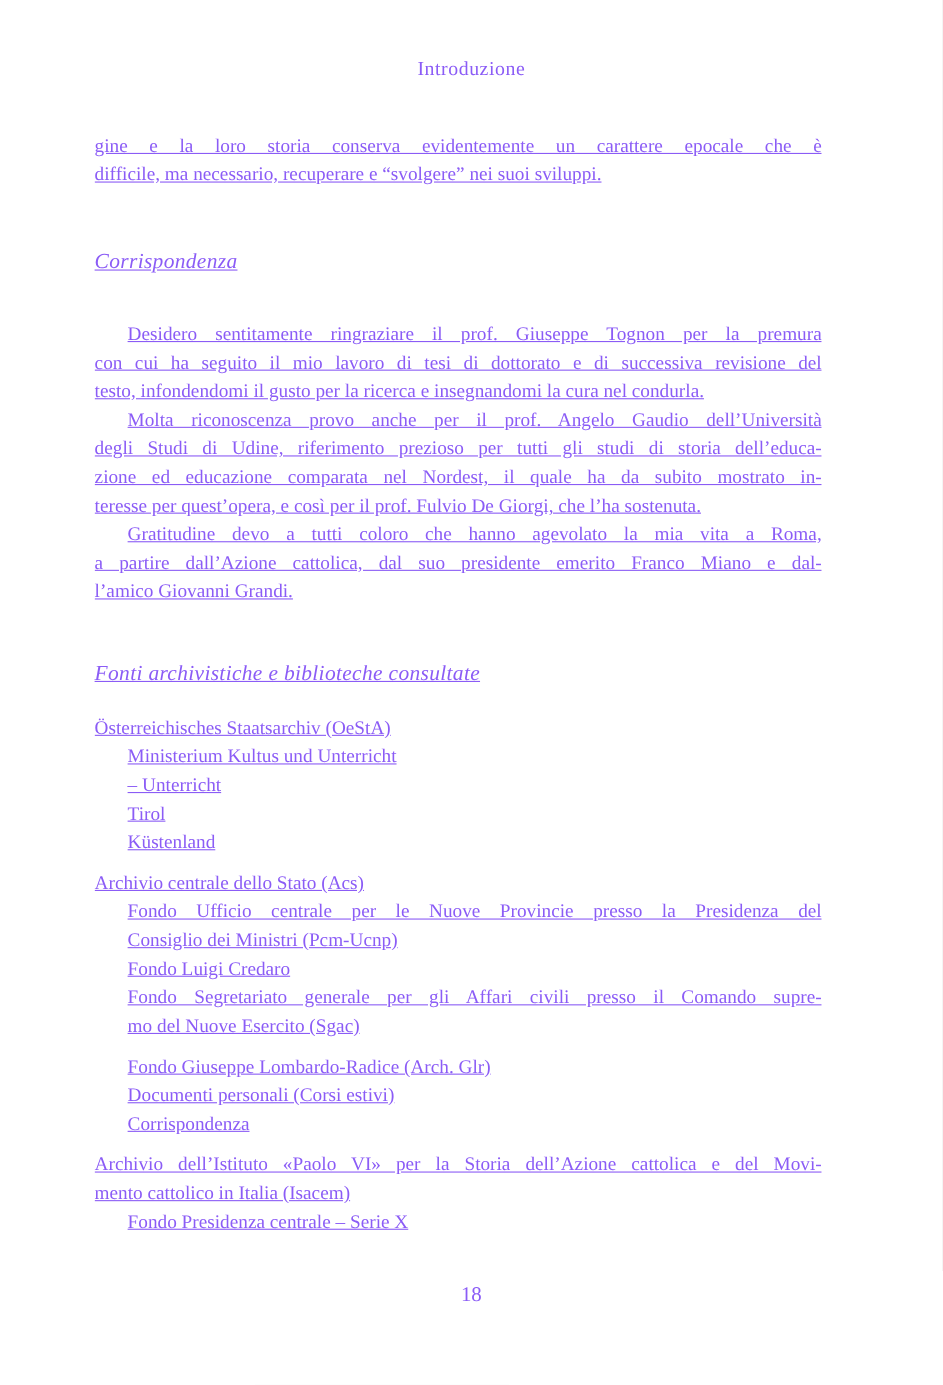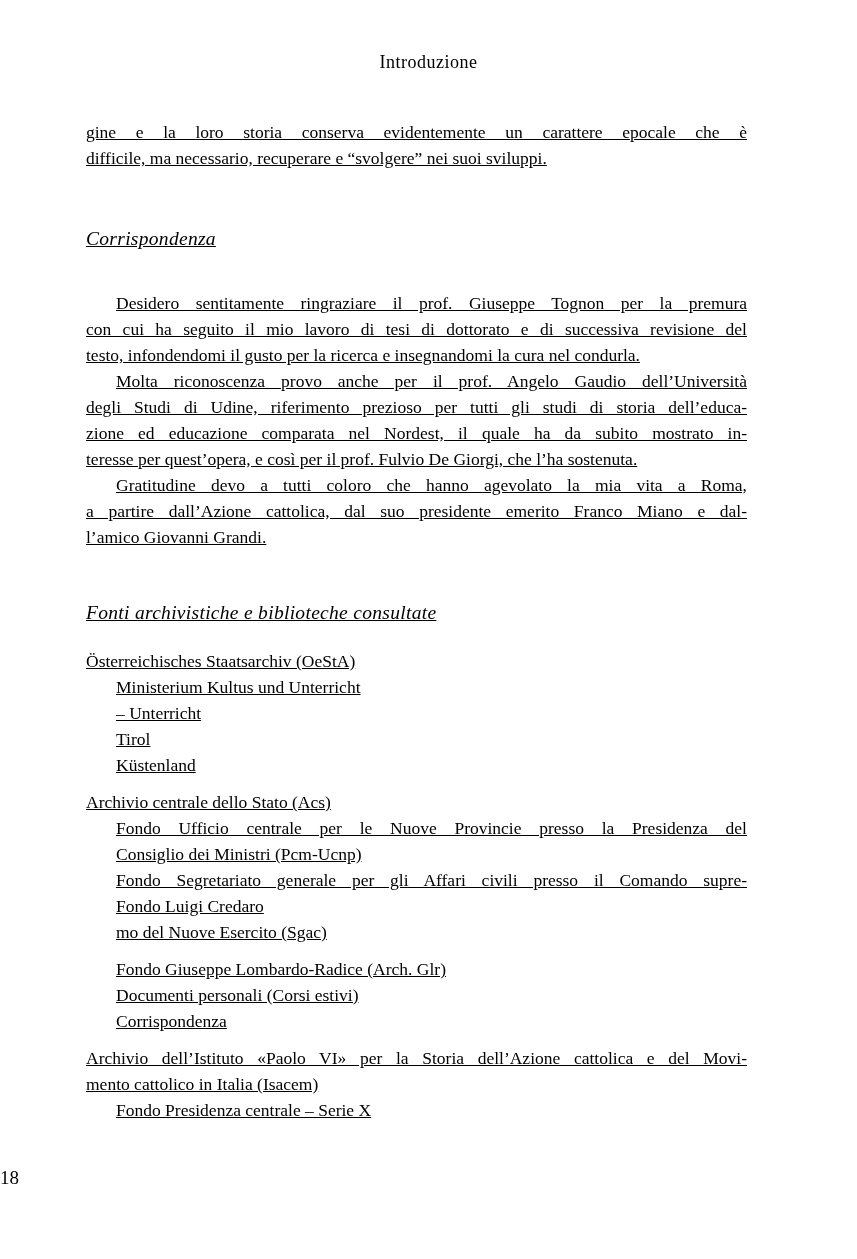--- a/index.html
+++ b/index.html
@@ -2,21 +2,21 @@
 <html><head>
 <meta charset="utf-8">
 <style>
   * { margin: 0; padding: 0; box-sizing: border-box; }
   html, body { background: #e9e9e9; }
   .page {
     position: relative;
     width: 857px;
     height: 1259px;
     background: #ffffff;
-    color: #000000;
+    color: #8b5cf6;
     font-family: "Liberation Serif", "DejaVu Serif", serif;
     overflow: hidden;
     margin: 0 auto;
   }
   .textblock {
     margin-left: 86px;
     width: 661px;
     text-decoration: underline;
   }
   .page-header {
@@ -52,21 +52,21 @@
   .intro-block { margin-top: 44px; }
   .para { margin-top: 0; }
   .para-first { margin-top: 38px; }
   .h2 { margin-top: 50px; }
   .group { margin-top: 11px; }
   .group-first { margin-top: 22px; }
   .page-footer {
     margin-top: 42px;
     font-size: 19px;
     line-height: 26px;
-    text-align: left;
+    text-align: center;
   }
 </style>
 </head>
 <body>
 
 <div class="page">
 
   <div class="page-header">Introduzione</div>
 
   <div class="textblock">
@@ -104,22 +104,22 @@
       <div class="line lline indent">Ministerium Kultus und Unterricht</div>
       <div class="line lline indent">– Unterricht</div>
       <div class="line lline indent">Tirol</div>
       <div class="line lline indent">Küstenland</div>
     </div>
 
     <div class="group">
       <div class="line lline">Archivio centrale dello Stato (Acs)</div>
       <div class="line jline indent">Fondo Ufficio centrale per le Nuove Provincie presso la Presidenza del</div>
       <div class="line lline indent">Consiglio dei Ministri (Pcm-Ucnp)</div>
+      <div class="line lline indent">Fondo Luigi Credaro</div>
       <div class="line jline indent">Fondo Segretariato generale per gli Affari civili presso il Comando supre-</div>
-      <div class="line lline indent">Fondo Luigi Credaro</div>
       <div class="line lline indent">mo del Nuove Esercito (Sgac)</div>
     </div>
 
     <div class="group">
       <div class="line lline indent">Fondo Giuseppe Lombardo-Radice (Arch. Glr)</div>
       <div class="line lline indent">Documenti personali (Corsi estivi)</div>
       <div class="line lline indent">Corrispondenza</div>
     </div>
 
     <div class="group">

